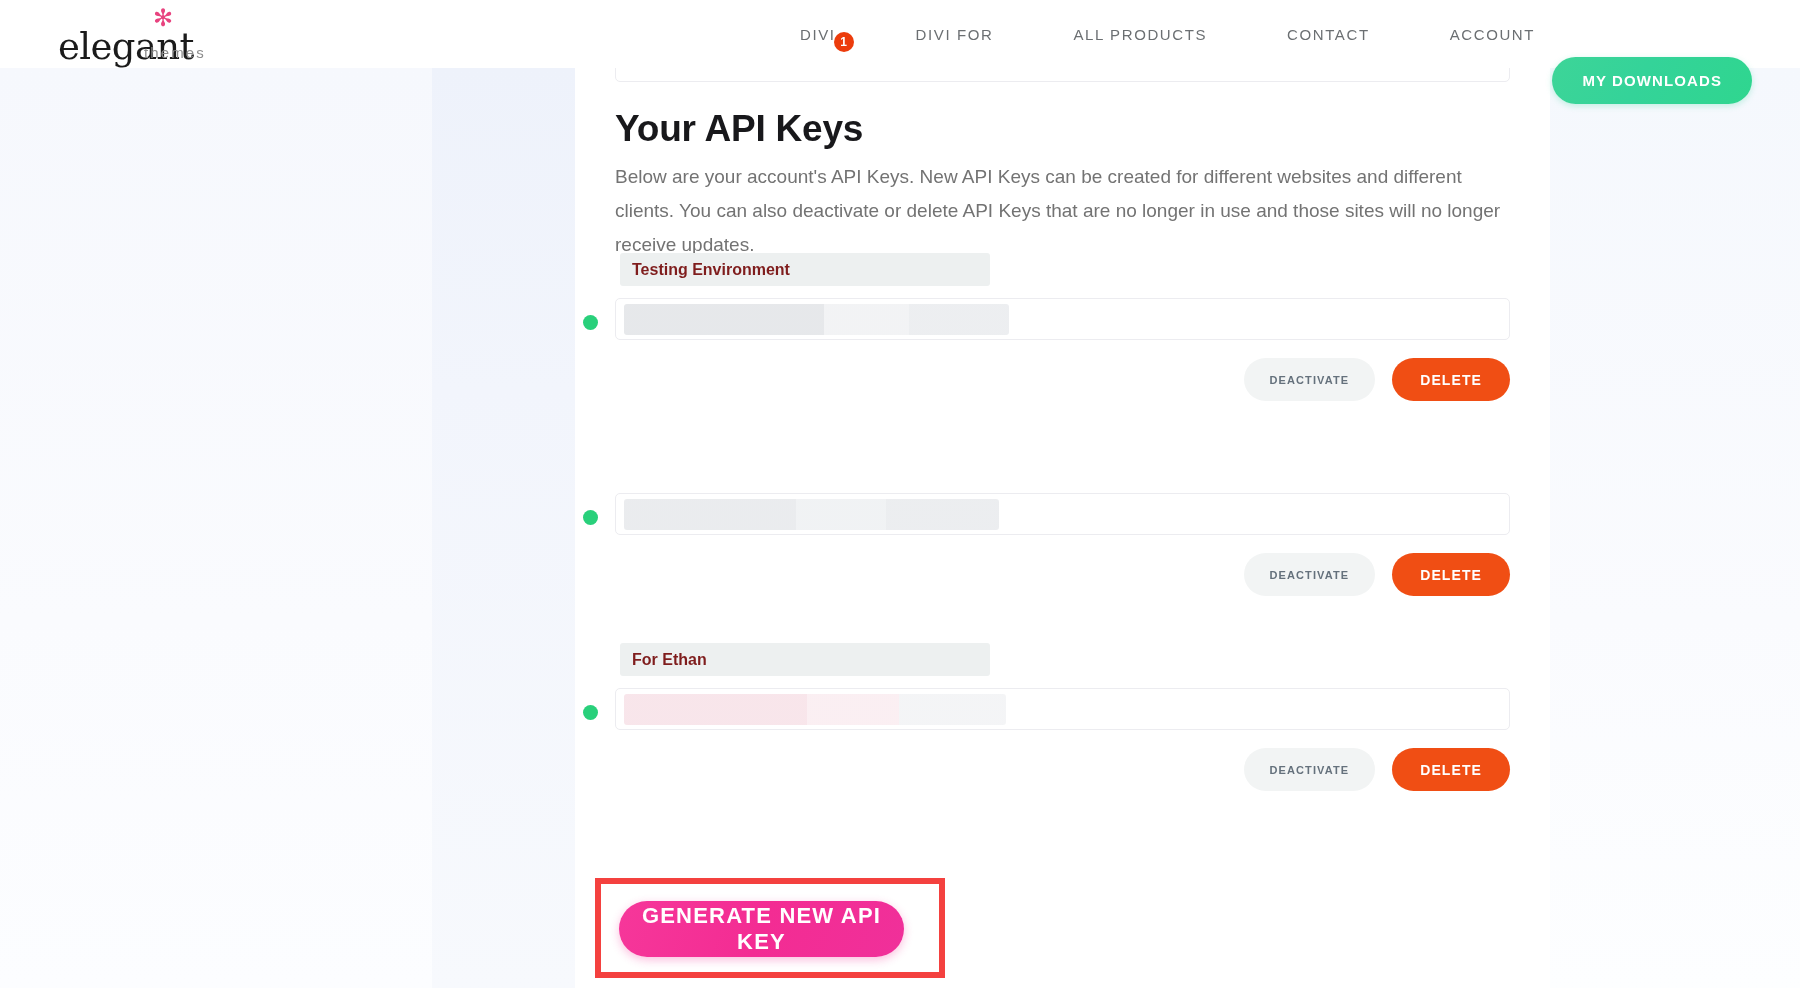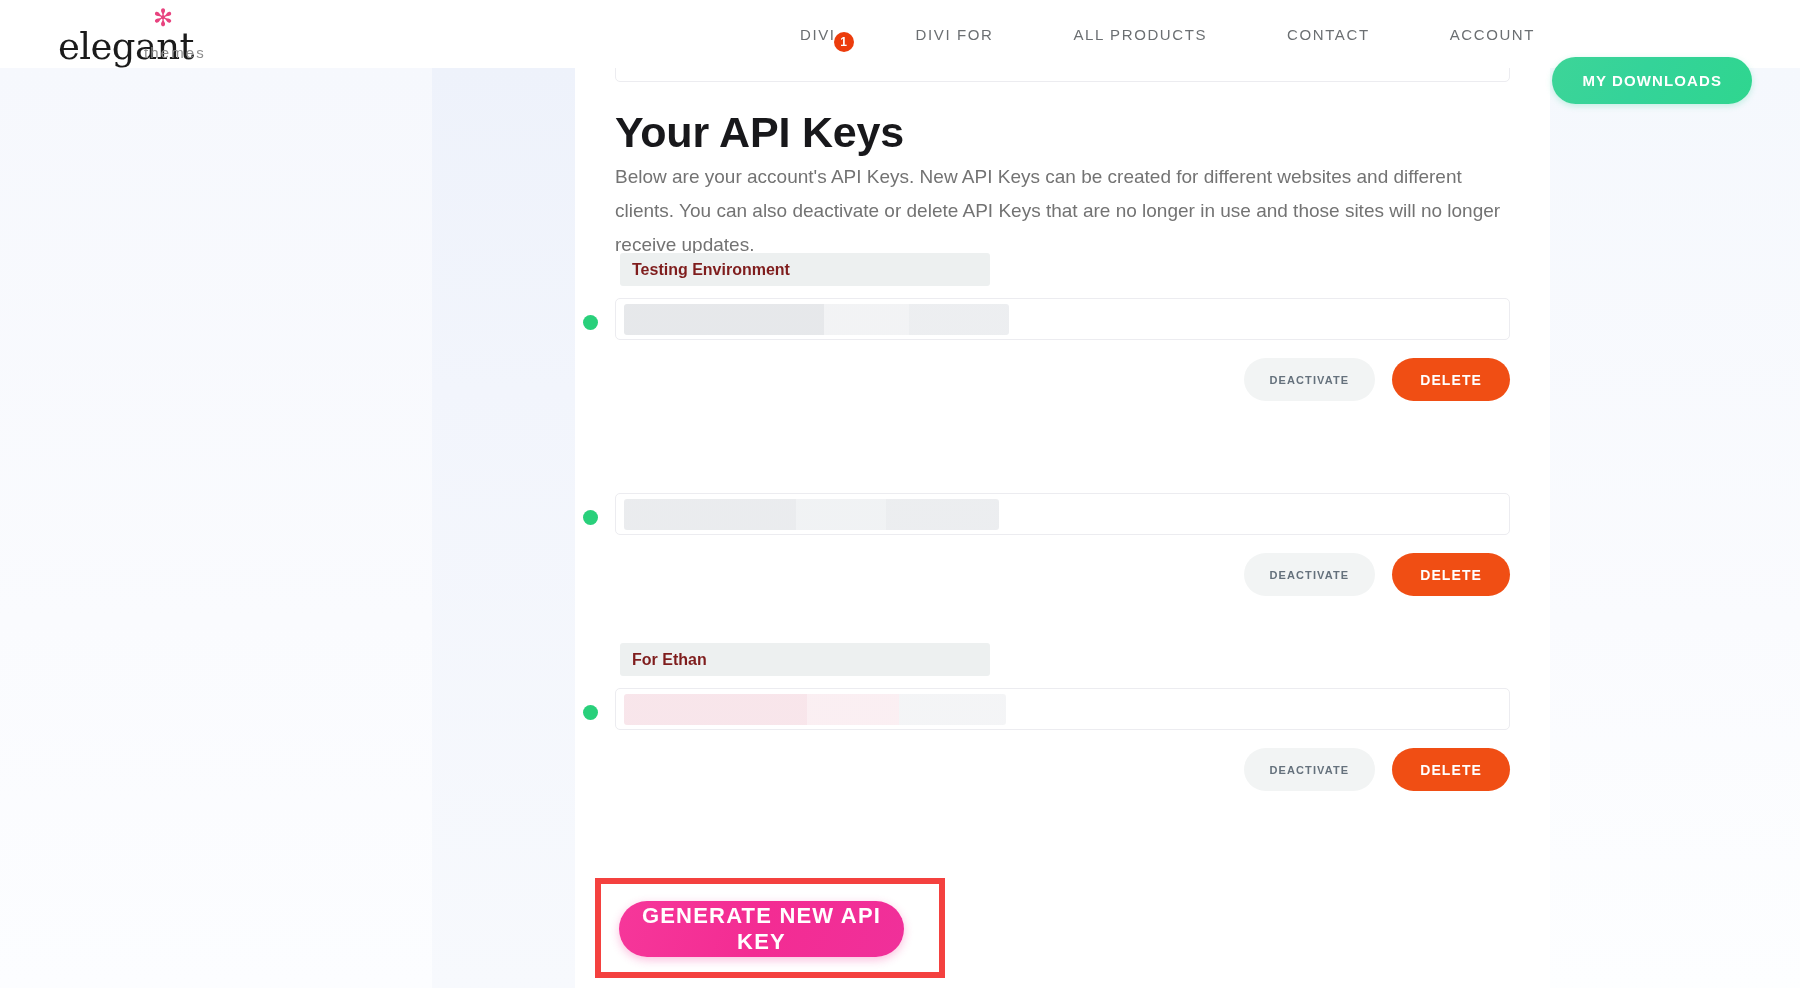--- a/index.html
+++ b/index.html
@@ -170,21 +170,21 @@
     height: 32px;
     background: #ffffff;
     border: 1px solid #ececf0;
     border-radius: 5px;
   }
 
   .section-title {
     position: absolute;
     left: 40px;
     top: 40px;
-    font-size: 43px;
+    font-size: 37px;
     font-weight: 700;
     color: #18181b;
     letter-spacing: -0.2px;
   }
 
   .section-desc {
     position: absolute;
     left: 40px;
     top: 92px;
     width: 900px;

